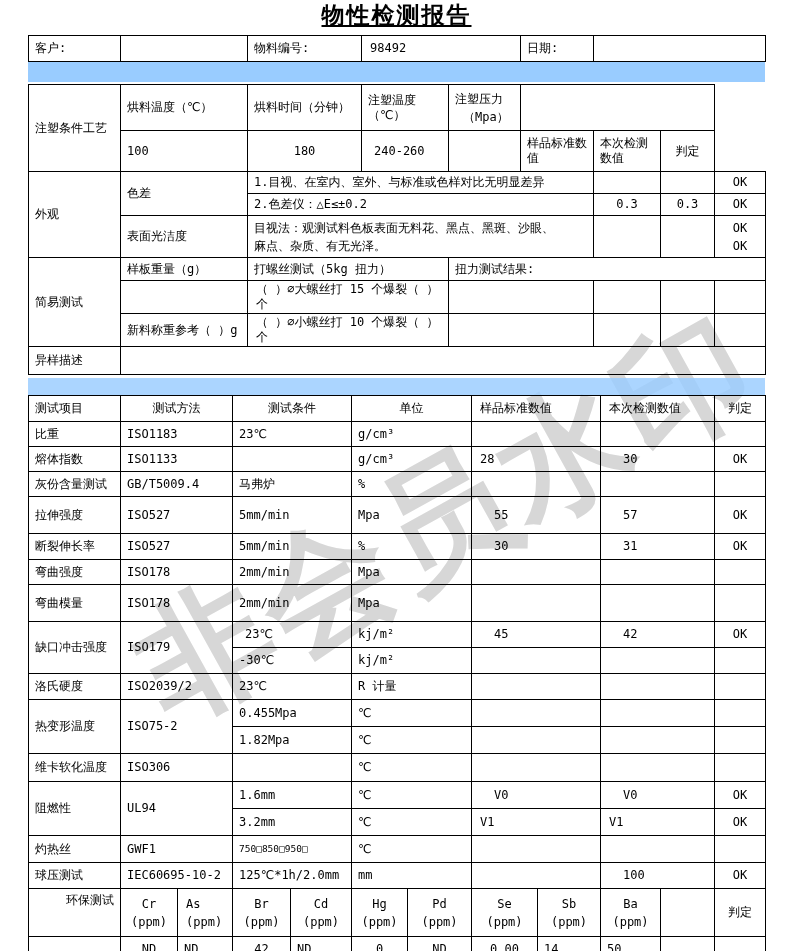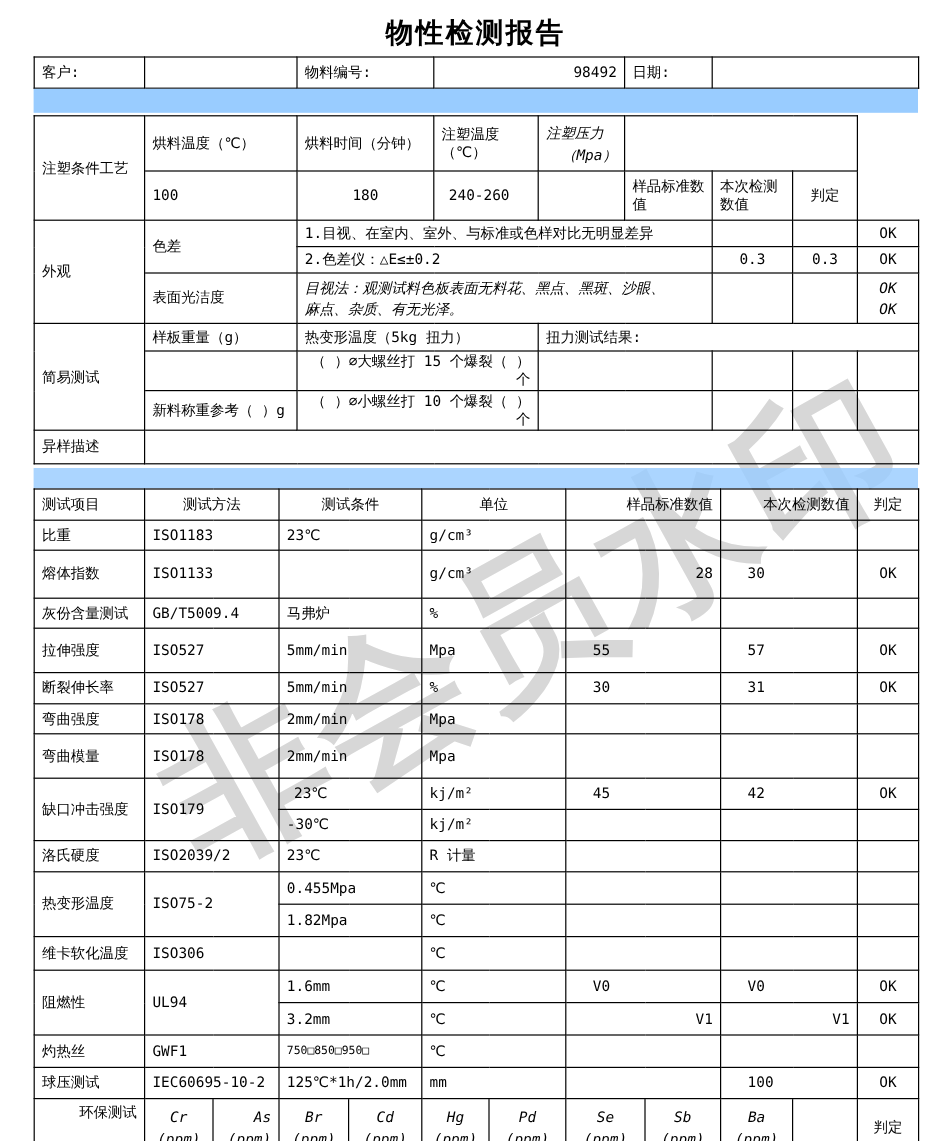--- a/index.html
+++ b/index.html
@@ -2,35 +2,35 @@
 <html><head>
 <meta charset="utf-8">
 <style>
   html,body{margin:0;padding:0;background:#fff;}
   .page{position:relative;width:793px;height:951px;background:#fff;overflow:hidden;
         font-family:"DejaVu Sans Mono","DejaVu Sans","Liberation Sans",sans-serif;color:#000;}
   .watermark{position:absolute;left:148px;top:612px;font-size:132px;line-height:140px;
              white-space:nowrap;color:#d7d7d7;letter-spacing:4px;z-index:0;
              transform-origin:0 50%;transform:rotate(-29deg);font-weight:bold;}
   .content{position:relative;margin-left:28px;width:737px;}
-  .title{margin:0;padding-top:12px;height:35px;text-align:center;font-size:23px;
-         font-weight:bold;letter-spacing:2px;position:relative;z-index:1;}
+  .title{margin:0;height:35px;text-align:center;font-size:23px;
+         font-weight:bold;letter-spacing:2px;position:relative;z-index:1;text-decoration:underline;}
   table.t{border-collapse:collapse;table-layout:fixed;width:737px;position:relative;z-index:1;}
   table.t td{border:1.5px solid #000;padding:1px 6px;font-size:12px;vertical-align:middle;
              line-height:1.25;overflow:hidden;word-break:break-all;}
   .c{text-align:center;padding-left:1px!important;padding-right:1px!important;}
-  .pl8{padding-left:8px!important;text-align:right;}
+  .pl8{padding-left:8px!important;}
   .pl12{padding-left:12px!important;}
   .pl22{padding-left:22px!important;}
   .sm{font-size:9.5px!important;}
   .num{font-size:11.5px;}
   .bar{width:737px;position:relative;z-index:1;}
   .bar-top{height:20px;background:#99CCFF;margin-bottom:2px;}
   .bar-mid{height:17px;background:rgba(153,204,255,0.82);margin-top:3px;}
-  .twoline div{line-height:18px;font-style:italic;}
+  .twoline div{line-height:18px;}
 </style>
 </head>
 <body>
 
 <div class="page">
   <div class="watermark">非会员水印</div>
 
   <h1 class="title">物性检测报告</h1>
 
   <div class="content">
@@ -114,21 +114,21 @@
         <td></td>
         <td></td>
         <td class="c twoline">
           <div>OK</div>
           <div>OK</div>
         </td>
       </tr>
       <tr style="height:23px">
         <td rowspan="3">简易测试</td>
         <td>样板重量（g）</td>
-        <td colspan="2">热变形温度（5kg 扭力）</td>
+        <td colspan="2">打螺丝测试（5kg 扭力）</td>
         <td colspan="5">扭力测试结果:</td>
       </tr>
       <tr style="height:24px">
         <td></td>
         <td colspan="2" class="pl8">（ ）∅大螺丝打 15 个爆裂（ ）个</td>
         <td colspan="2"></td>
         <td></td>
         <td></td>
         <td></td>
       </tr>
@@ -176,21 +176,21 @@
       </tr>
       <tr style="height:25px">
         <td>比重</td>
         <td colspan="2" class="num">ISO1183</td>
         <td colspan="2" class="num">23℃</td>
         <td colspan="2" class="num">g/cm³</td>
         <td colspan="2" class="num pl22"></td>
         <td colspan="2" class="num pl22"></td>
         <td class="c num"></td>
       </tr>
-      <tr style="height:40px">
+      <tr style="height:25px">
         <td>熔体指数</td>
         <td colspan="2" class="num">ISO1133</td>
         <td colspan="2" class="num"></td>
         <td colspan="2" class="num">g/cm³</td>
         <td colspan="2" class="num pl8">28</td>
         <td colspan="2" class="num pl22">30</td>
         <td class="c num">OK</td>
       </tr>
       <tr style="height:25px">
         <td>灰份含量测试</td>

